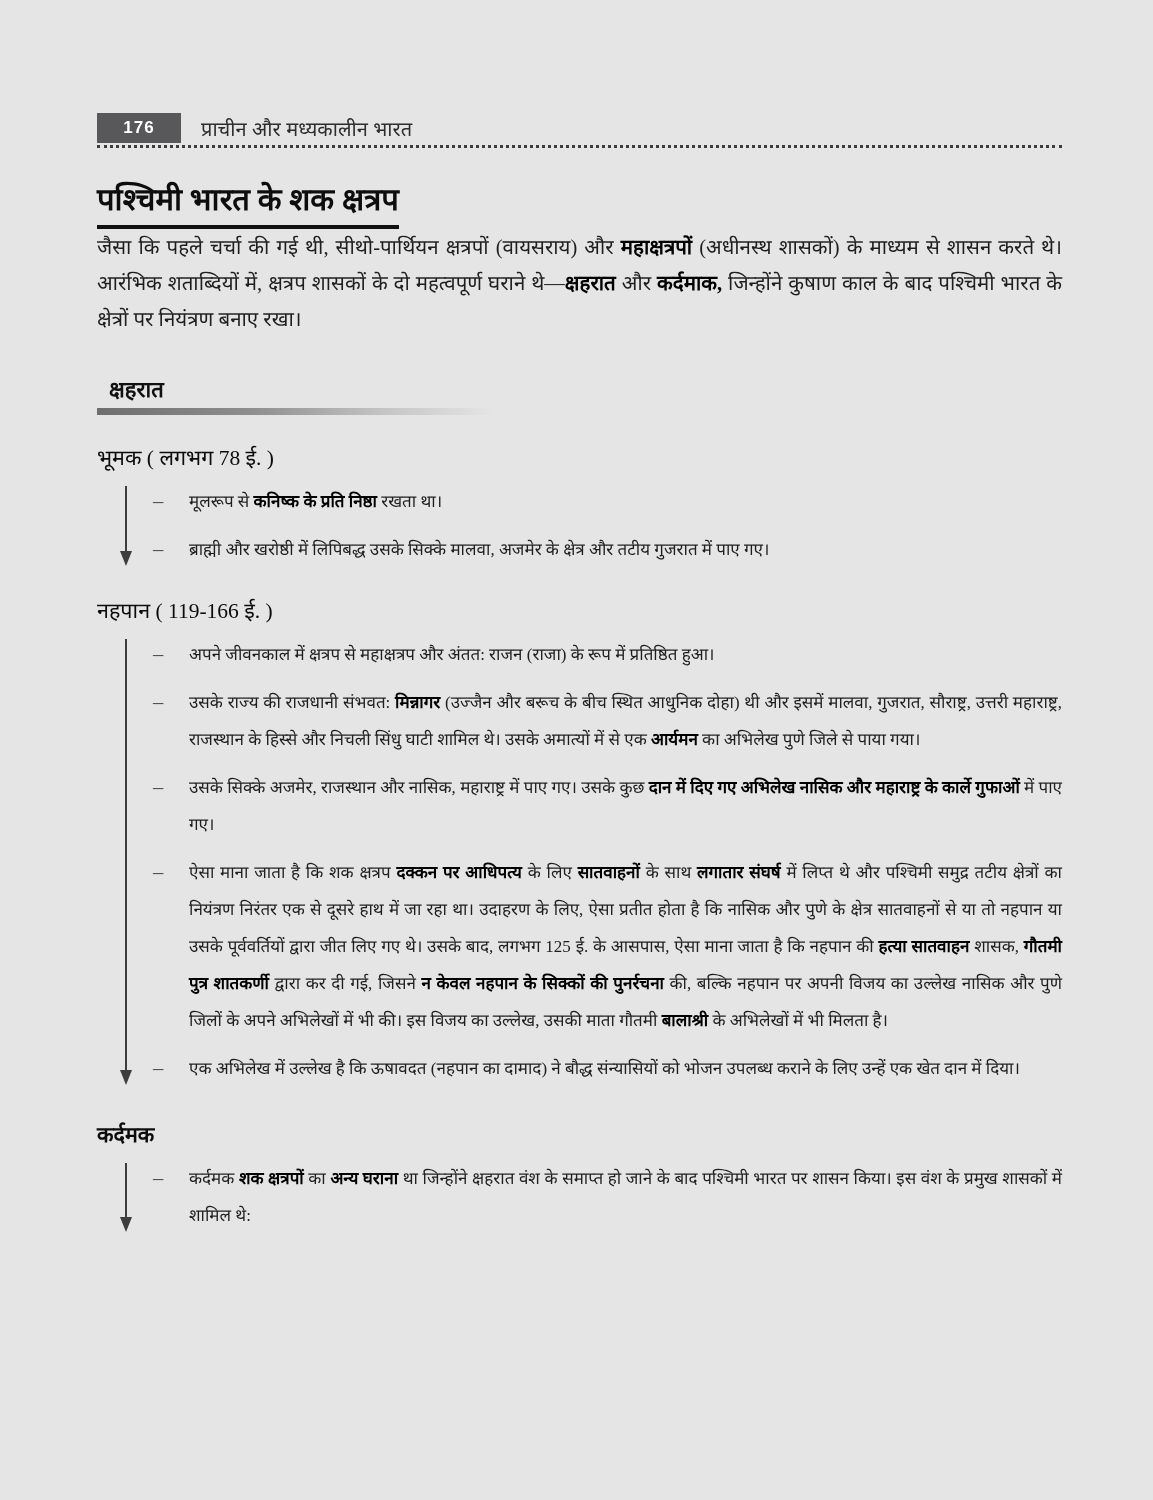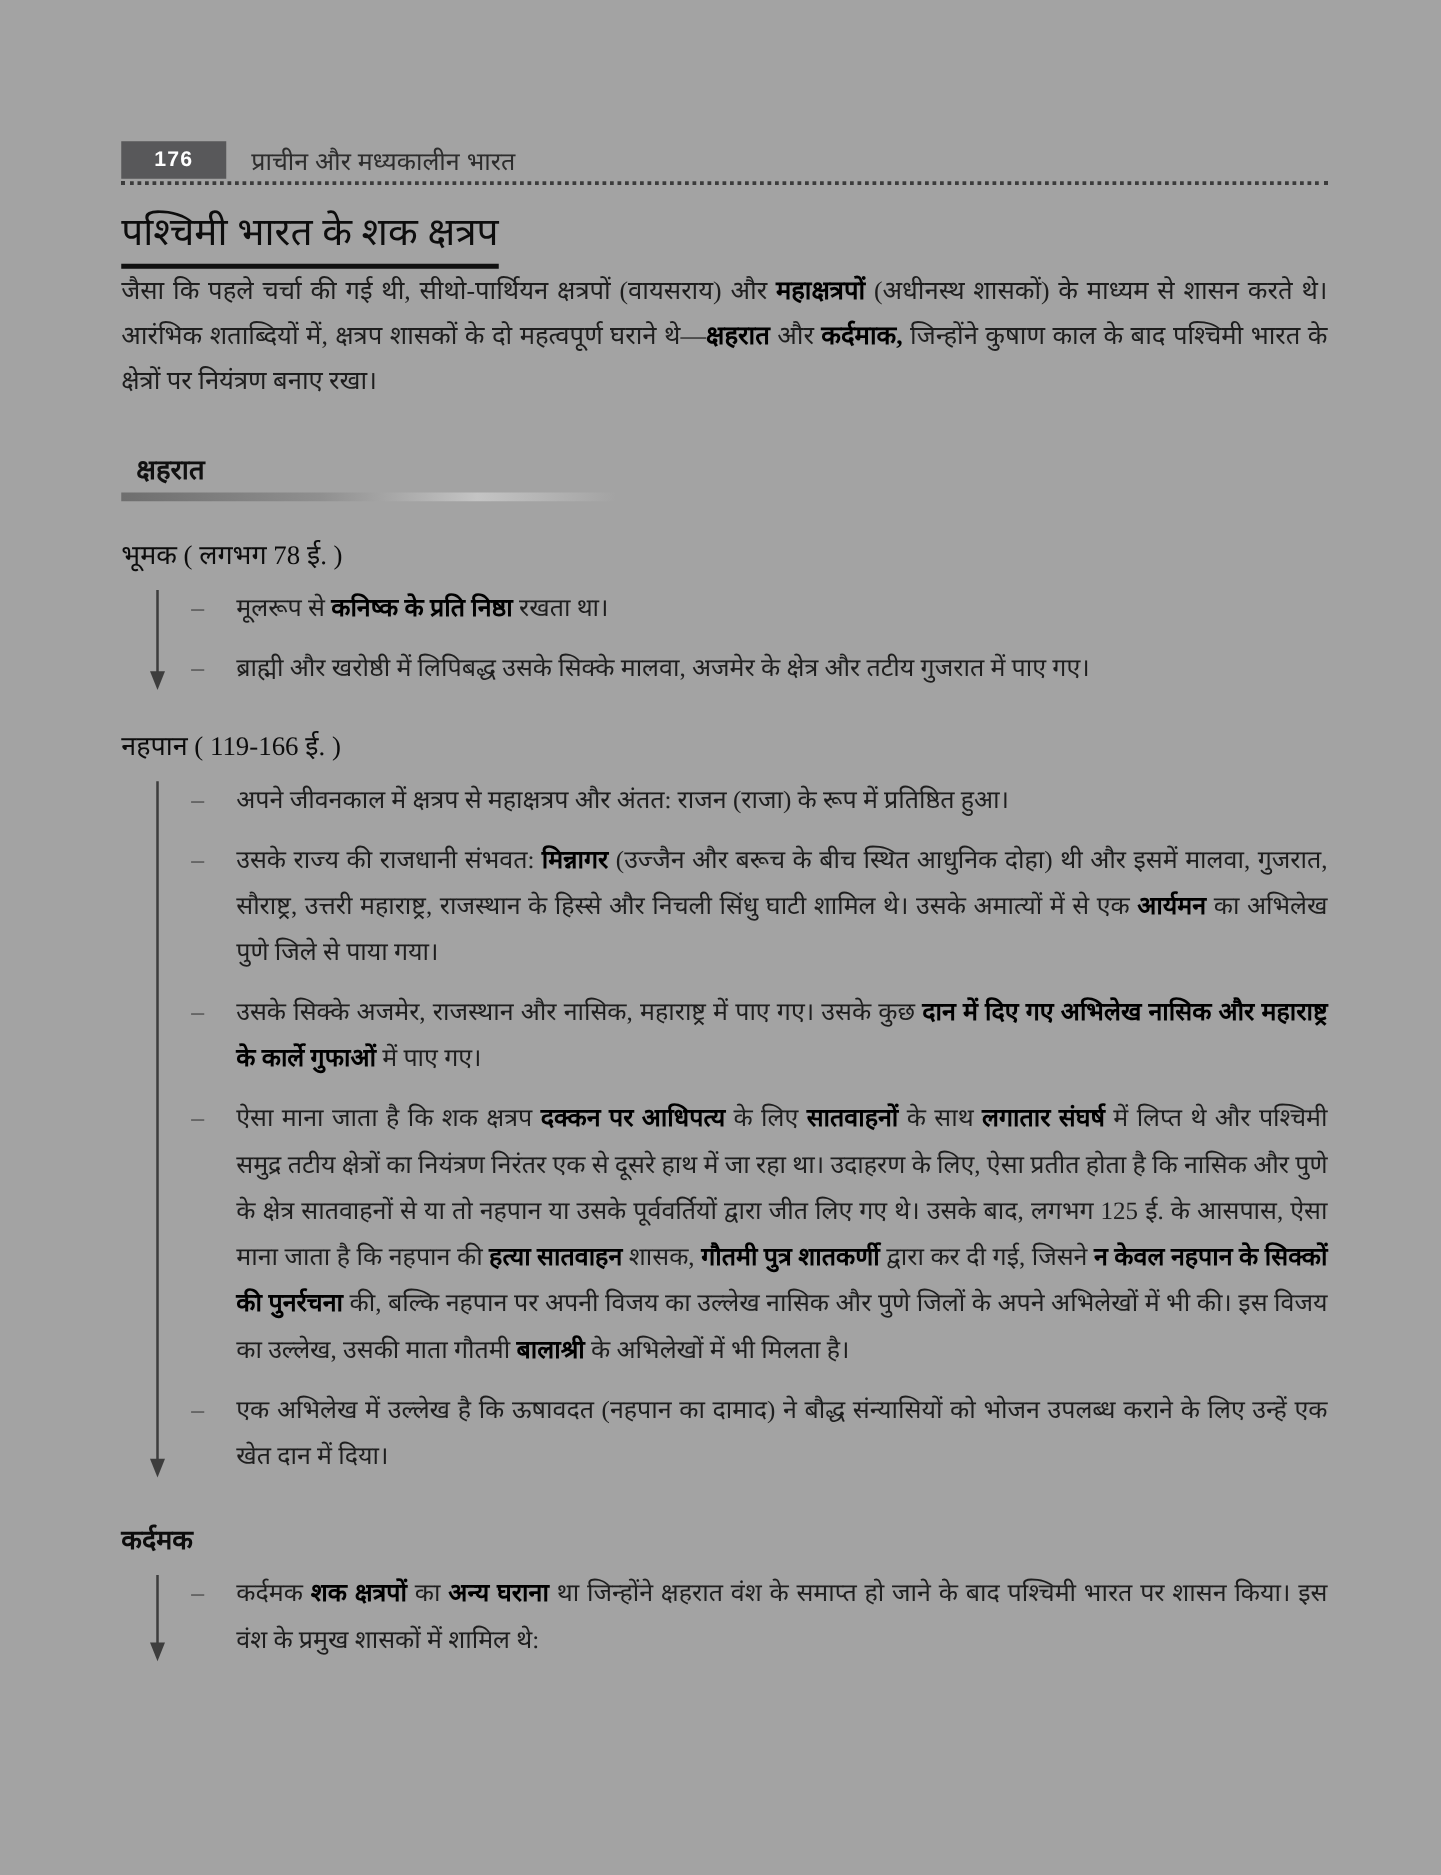--- a/index.html
+++ b/index.html
@@ -2,21 +2,21 @@
 <html lang="hi"><head>
 <meta charset="utf-8">
 <style>
   * { margin: 0; padding: 0; box-sizing: border-box; }
   html, body { background: #ffffff; }
   .page {
     position: relative;
     width: 1153px;
     height: 1500px;
     margin: 0 auto;
-    background: #a3a3a3;
+    background: #e5e5e5;
     font-family: "Liberation Serif", "DejaVu Serif", serif;
     color: #1e1e1e;
     overflow: hidden;
   }
   .content {
     padding: 113px 91px 0 97px;
   }
   
   .runhead {
     border-bottom: 3px dotted #3c3c3c;
@@ -42,23 +42,23 @@
   }
   .book-title {
     font-family: "Liberation Sans", "DejaVu Sans", sans-serif;
     font-weight: normal;
     font-size: 20px;
     color: #2d2d2d;
   }
   
   .chapter-title {
     display: inline-block;
-    margin-top: 20px;
+    margin-top: 34px;
     font-size: 31px;
-    font-weight: normal;
+    font-weight: bold;
     color: #0d0d0d;
     border-bottom: 4px solid #111111;
     padding-bottom: 7px;
     line-height: 1.15;
   }
   
   .intro {
     font-size: 20.5px;
     line-height: 36px;
     text-align: justify;
@@ -134,21 +134,21 @@
   }
   .dash {
     flex: 0 0 48px;
     padding-left: 12px;
     font-size: 20.5px;
     line-height: 37px;
     color: #4a4a4a;
   }
   .btext {
     flex: 1 1 auto;
-    font-size: 20px;
+    font-size: 17px;
     line-height: 37px;
     text-align: justify;
   }
 </style>
 </head>
 <body>
 
 <div class="page">
   <div class="content">
 

